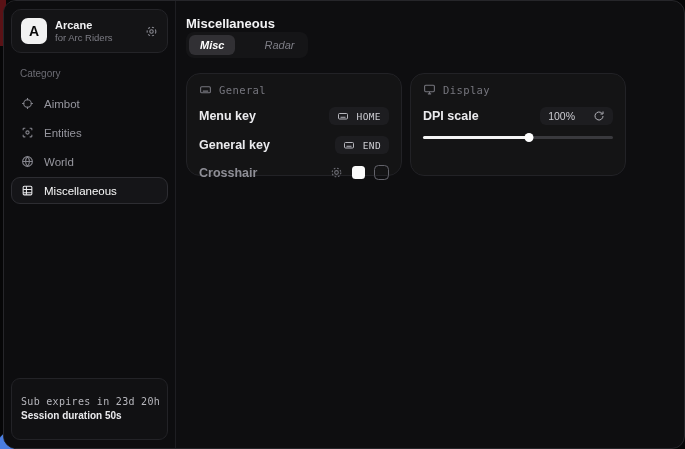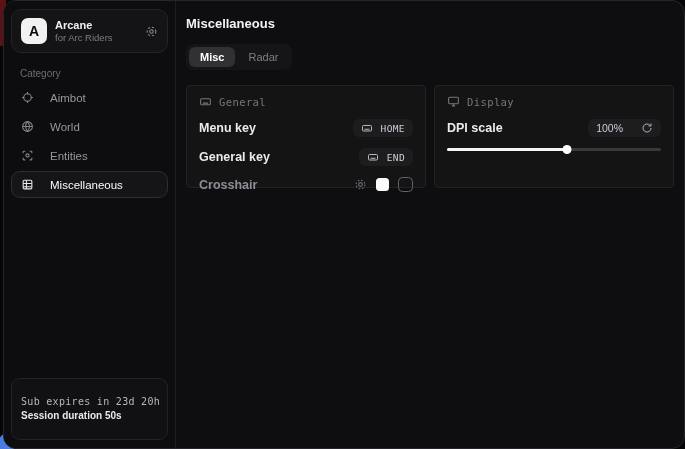--- a/index.html
+++ b/index.html
@@ -18,47 +18,47 @@
   .brand-card { display:flex; align-items:center; gap:8px; background:#141416;
     border:1px solid #242428; border-radius:10px; padding:8px 9px; }
   .logo { width:26px; height:26px; background:#f2f2f2; border-radius:7px;
     display:flex; align-items:center; justify-content:center;
     color:#0a0a0a; font-weight:bold; font-size:14px; flex:0 0 auto; }
   .brand-text { flex:1; min-width:0; }
   .brand-name { color:#f0f0f2; font-size:11px; font-weight:bold; line-height:13px; }
   .brand-sub { color:#7d7d85; font-size:9.5px; line-height:12px; }
   .brand-ico { color:#8a8a92; display:flex; }
 
-  .cat-label { color:#6c6c74; font-size:10px; margin:15px 0 5px 9px; }
+  .cat-label { color:#6c6c74; font-size:10px; margin:15px 0 11px 9px; }
 
   .nav { display:flex; flex-direction:column; gap:2px; }
-  .nav-item { display:flex; align-items:center; gap:16px; height:27px; padding:0 9px;
+  .nav-item { display:flex; align-items:center; gap:10px; height:27px; padding:0 9px;
     color:#96969e; font-size:11.5px; border:1px solid transparent; border-radius:9px;
     cursor:default; }
   .nav-item .ni { color:#84848c; display:flex; }
   .nav-item.active { background:#151518; border-color:#2d2d32; color:#fafafa; }
   .nav-item.active .ni { color:#e8e8ea; }
 
   .side-footer { margin-top:auto; background:#111113; border:1px solid #232327;
     border-radius:9px; padding:16px 9px; }
   .sf1 { font-family:"DejaVu Sans Mono", monospace; font-size:10px; color:#b7b7bd;
     letter-spacing:.3px; line-height:14px; white-space:nowrap; }
   .sf2 { font-size:10px; font-weight:bold; color:#e9e9ec; line-height:14px; }
 
   
   .main { flex:1; padding:15px 12px 0 10px; }
   .page-title { color:#f3f3f5; font-size:13px; font-weight:bold; }
   .tabs { display:inline-flex; background:#151517; border-radius:8px; padding:3px;
-    margin-top:13px; gap:2px; }
+    margin-top:1px; gap:18px;font-style:italic; }
   .tab { font-size:11px; color:#7e7e86; padding:4px 11px; border-radius:6px; cursor:default; }
   .tab.active { background:#313034; color:#ffffff; font-weight:bold; }
 
   .cards { display:flex; gap:8px; margin-top:15px; }
-  .card { width:240px; height:103px; background:#141415; border:1px solid #222226;
-    border-radius:4px; padding:9px 12px 10px 12px; display:flex; flex-direction:column; }
+  .card { width:216px; height:103px; background:#141415; border:1px solid #222226;
+    border-radius:14px; padding:9px 12px 10px 12px; display:flex; flex-direction:column; }
   .card-head { display:flex; align-items:center; gap:7px; color:#76767e;
     font-family:"DejaVu Sans Mono", monospace; font-size:10.5px; letter-spacing:.4px; }
   .card-head .ci { display:flex; color:#76767e; }
   .row { display:flex; align-items:center; justify-content:space-between; margin-top:11px; }
   .row-label { color:#ebebee; font-size:12.5px; font-weight:bold; }
   .row-label.muted { color:#8e8e96; }
 
   .keybtn { display:inline-flex; align-items:center; gap:8px; background:#1d1d20;
     border-radius:6px; padding:3px 8px; color:#cfcfd4;
     font-family:"DejaVu Sans Mono", monospace; font-size:9.5px; letter-spacing:.4px;
@@ -120,35 +120,35 @@
             <circle cx="12" cy="12" r="7"></circle>
               <path d="M12 2v4M12 18v4M2 12h4M18 12h4"></path>
           </svg>
         </span>
         <span>Aimbot</span>
       </div>
 
       <div class="nav-item">
         <span class="ni">
           <svg width="13" height="13" viewBox="0 0 24 24" fill="none" stroke="currentColor" stroke-width="2">
+            <path d="M4 8V5a1 1 0 0 1 1-1h3M16 4h3a1 1 0 0 1 1 1v3M20 16v3a1 1 0 0 1-1 1h-3M8 20H5a1 1 0 0 1-1-1v-3"></path>
+            <circle cx="12" cy="12" r="3"></circle>
+          </svg>
+        </span>
+        <span>Entities</span>
+      </div>
+
+      <div class="nav-item">
+        <span class="ni">
+          <svg width="13" height="13" viewBox="0 0 24 24" fill="none" stroke="currentColor" stroke-width="2">
             <circle cx="12" cy="12" r="9"></circle>
               <path d="M3 12h18M12 3c2.5 2.5 3.5 5.5 3.5 9s-1 6.5-3.5 9c-2.5-2.5-3.5-5.5-3.5-9s1-6.5 3.5-9z"></path>
           </svg>
         </span>
         <span>World</span>
-      </div>
-
-      <div class="nav-item">
-        <span class="ni">
-          <svg width="13" height="13" viewBox="0 0 24 24" fill="none" stroke="currentColor" stroke-width="2">
-            <path d="M4 8V5a1 1 0 0 1 1-1h3M16 4h3a1 1 0 0 1 1 1v3M20 16v3a1 1 0 0 1-1 1h-3M8 20H5a1 1 0 0 1-1-1v-3"></path>
-            <circle cx="12" cy="12" r="3"></circle>
-          </svg>
-        </span>
-        <span>Entities</span>
       </div>
 
       <div class="nav-item active">
         <span class="ni">
           <svg width="13" height="13" viewBox="0 0 24 24" fill="none" stroke="currentColor" stroke-width="2">
             <rect x="4" y="4" width="16" height="16" rx="2"></rect>
               <path d="M4 10h16M4 16h16M10 4v16"></path>
           </svg>
         </span>
         <span>Miscellaneous</span>

